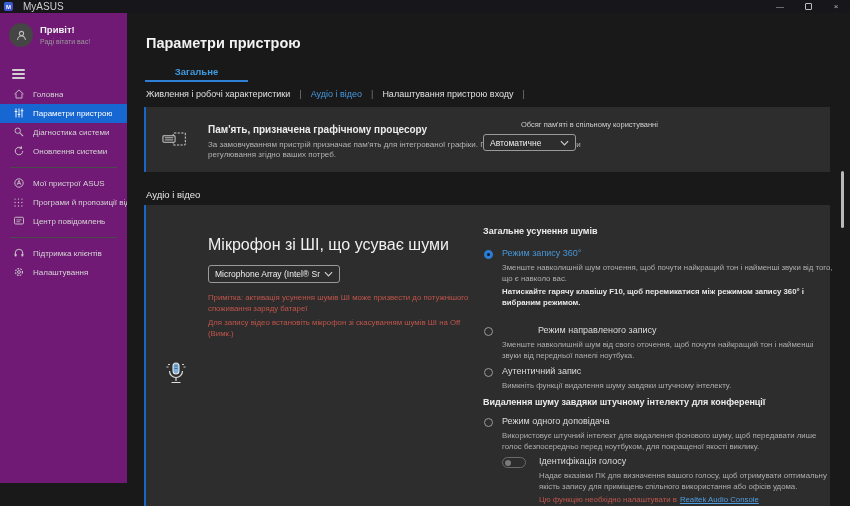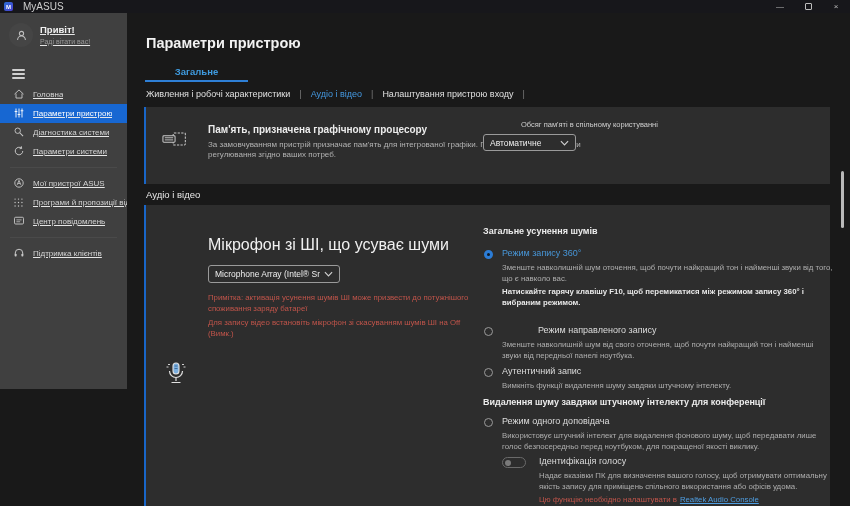--- a/index.html
+++ b/index.html
@@ -11,21 +11,21 @@
             display:flex;align-items:center;z-index:30;}
   .logo{width:9px;height:9px;margin-left:4px;border-radius:2px;
         background:linear-gradient(135deg,#2b6fd4,#4a3fd0);
         color:#fff;font-size:6px;font-weight:bold;display:flex;align-items:center;justify-content:center;}
   .apptitle{font-size:10px;color:#cfcfcf;margin-left:10px;}
   .wincontrols{margin-left:auto;display:flex;align-items:center;height:100%;}
   .wbtn{width:28px;height:100%;display:flex;align-items:center;justify-content:center;
         color:#bdbdbd;font-size:8px;cursor:default;}
   .wbtn .maxbox{width:5px;height:5px;border:1px solid #bdbdbd;border-radius:1px;display:block;}
   
-  .sidebar{position:absolute;left:0;top:13px;width:127px;height:376px;background:#404040;text-decoration:underline;}
+  .sidebar{position:absolute;left:0;top:13px;width:127px;height:470px;background:#701a75;}
   .greet{display:flex;align-items:center;padding:10px 0 0 9px;}
   .avatar{width:24px;height:24px;border-radius:50%;background:#454545;display:flex;
           align-items:center;justify-content:center;flex:0 0 24px;}
   .greettxt{margin-left:7px;line-height:1.25;}
   .greet-title{font-size:9.5px;color:#f0f0f0;font-weight:bold;}
   .greet-sub{font-size:7px;color:#9a9a9a;margin-top:2px;}
   .hamburger{margin:22px 0 6px 12px;width:13px;cursor:pointer;}
   .hamburger span{display:block;height:1.5px;background:#d0d0d0;margin:2.5px 0;border-radius:1px;}
   .nav-item{display:flex;align-items:center;height:19px;padding-left:12px;cursor:pointer;}
   .nav-item.sel{background:#1767d2;}
@@ -38,21 +38,21 @@
   .content{position:absolute;left:127px;top:13px;width:723px;height:493px;background:#191919;overflow:hidden;}
   .pagetitle{position:absolute;left:19px;top:22px;font-size:14.5px;font-weight:bold;color:#f2f2f2;}
   .tab{position:absolute;left:18px;top:53px;width:103px;text-align:center;
        font-size:9.5px;font-weight:bold;color:#3f9bdf;cursor:pointer;}
   .tabline{position:absolute;left:18px;top:67px;width:103px;height:2px;background:#2e7fd6;}
   .subnav{position:absolute;left:19px;top:76px;font-size:9px;color:#e0e0e0;display:flex;align-items:center;white-space:nowrap;}
   .subnav .sep{color:#7a7a7a;margin:0 9px;}
   .subnav .sni{cursor:pointer;}
   .subnav .active{color:#4498e0;}
   .card{position:absolute;left:17px;background:#2d2d2d;border-left:2px solid #1966c8;}
-  .card1{top:94px;width:684px;height:77px;}
+  .card1{top:94px;width:684px;height:65px;}
   .card2{top:192px;width:684px;height:301px;}
   .seclabel{position:absolute;left:19px;top:176px;font-size:9.5px;color:#e8e8e8;}
   
   .gpuicon{position:absolute;left:16px;top:22px;color:#c9c9c9;}
   .c1title{position:absolute;left:62px;top:17px;font-size:10px;font-weight:bold;color:#ececec;}
   .c1desc{position:absolute;left:62px;top:33px;width:388px;font-size:8px;line-height:1.3;color:#b3b3b3;}
   .c1lbl{position:absolute;left:337px;top:13px;font-size:7.5px;color:#cfcfcf;margin-left:38px;}
   .select{position:absolute;display:flex;align-items:center;justify-content:space-between;
           border:1px solid #9a9a9a;border-radius:3px;background:#2d2d2d;color:#efefef;
           font-size:8.5px;padding:0 6px;box-sizing:border-box;cursor:pointer;}
@@ -146,21 +146,21 @@
       </span>
       <span class="nlabel">Діагностика системи</span>
     </div>
     <div class="nav-item">
       <span class="nicon">
         <svg width="12" height="12" viewBox="0 0 16 16">
             <path d="M13 8a5 5 0 1 1-1.8-3.8" fill="none" stroke="currentColor" stroke-width="1.3"></path>
             <path d="M11 1.6 11.6 4.5 8.8 5" fill="none" stroke="currentColor" stroke-width="1.2"></path>
           </svg>
       </span>
-      <span class="nlabel">Параметри системи</span>
+      <span class="nlabel">Оновлення системи</span>
     </div>
 
     <div class="sdivider"></div>
 
     <div class="nav-item">
       <span class="nicon">
         <svg width="12" height="12" viewBox="0 0 16 16">
             <circle cx="8" cy="8" r="5.6" fill="none" stroke="currentColor" stroke-width="1.2"></circle>
             <path d="M5.5 10.5 8 4.5 10.5 10.5 M6.4 8.6h3.2" fill="none" stroke="currentColor" stroke-width="1.1"></path>
           </svg>
@@ -198,20 +198,29 @@
     <div class="nav-item">
       <span class="nicon">
         <svg width="12" height="12" viewBox="0 0 16 16">
             <path d="M3 9.5V8a5 5 0 0 1 10 0v1.5" fill="none" stroke="currentColor" stroke-width="1.3"></path>
             <rect x="2.2" y="9" width="2.6" height="3.6" rx="1" fill="currentColor"></rect>
             <rect x="11.2" y="9" width="2.6" height="3.6" rx="1" fill="currentColor"></rect>
           </svg>
       </span>
       <span class="nlabel">Підтримка клієнтів</span>
     </div>
+    <div class="nav-item">
+      <span class="nicon">
+        <svg width="12" height="12" viewBox="0 0 16 16">
+            <circle cx="8" cy="8" r="4.6" fill="none" stroke="currentColor" stroke-width="1.6" stroke-dasharray="2.2 1.6"></circle>
+            <circle cx="8" cy="8" r="1.9" fill="none" stroke="currentColor" stroke-width="1.2"></circle>
+          </svg>
+      </span>
+      <span class="nlabel">Налаштування</span>
+    </div>
   </aside>
 
   <main class="content">
     <div class="pagetitle">Параметри пристрою</div>
 
     <div class="tab">Загальне</div>
     <div class="tabline"></div>
 
     <div class="subnav">
       <span class="sni">Живлення і робочі характеристики</span>

